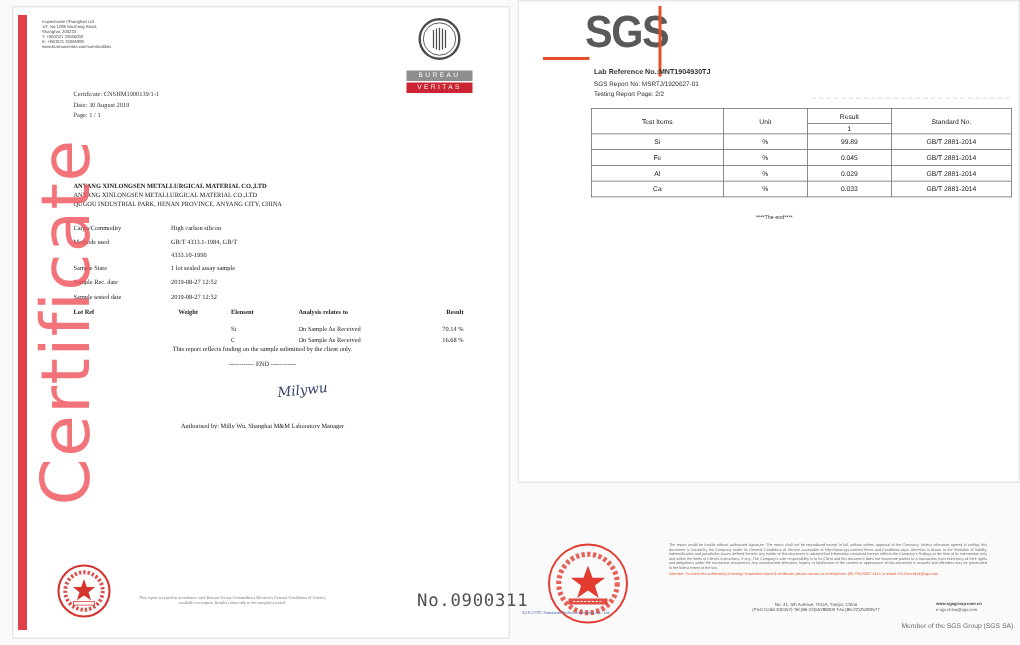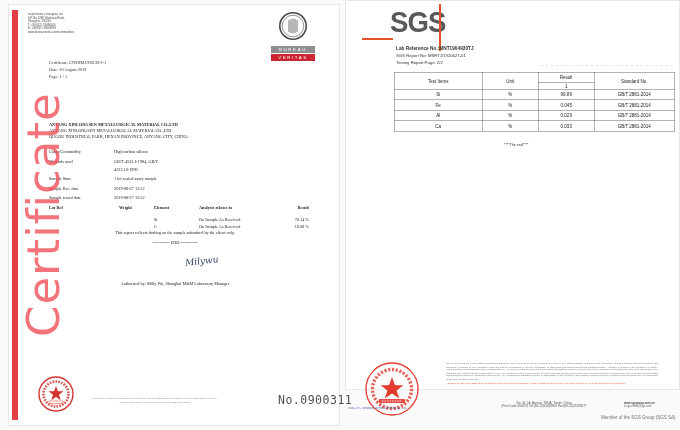--- a/index.html
+++ b/index.html
@@ -44,21 +44,21 @@
   .auth{left:0;top:276px;width:332px;}
   .lseal{left:28px;top:370px;}
   .lfoot{left:78px;top:392px;}
   .lfoot .inner{width:340px;text-align:center;font-size:7px;line-height:8px;color:#7a7a7a;}
   .serial{left:228px;top:388px;font-family:"DejaVu Sans Mono",monospace;font-size:11.5px;letter-spacing:.5px;color:#4f4f4f;margin-left:41px;}
   .wmark{left:12px;top:332px;transform:rotate(-90deg);transform-origin:0 0;
          font-family:"DejaVu Sans",sans-serif;font-size:45px;line-height:45px;letter-spacing:1px;
          color:rgba(239,86,93,.82);white-space:nowrap;}
 
   
-  #rpage{left:345px;top:0;width:335px;height:390px;color:#333;}
+  #rpage{left:345px;top:0;width:335px;height:322px;color:#333;}
   .sgstext{left:44px;top:4px;font-size:30px;font-weight:bold;color:#58595b;letter-spacing:-1px;
            transform:scaleX(.92);transform-origin:0 0;font-family:"Liberation Sans",sans-serif;}
   .cross-h{left:16px;top:37px;width:31px;height:2px;}
   .cross-v{left:93px;top:3px;width:2px;height:47px;}
   .rinfo{left:50px;top:44px;}
   .rinfo .inner{width:420px;font-size:8.5px;line-height:14px;color:#333;}
   .rinfo .inner .b1{font-weight:bold;font-size:9.5px;}
   .scandash{left:195px;top:64px;width:132px;border-top:1px dashed #dcdcdc;opacity:.7;}
   .ttable{left:48px;top:71px;}
   .ttable table{width:560px;border-collapse:collapse;font-size:9px;color:#222;table-layout:fixed;}

